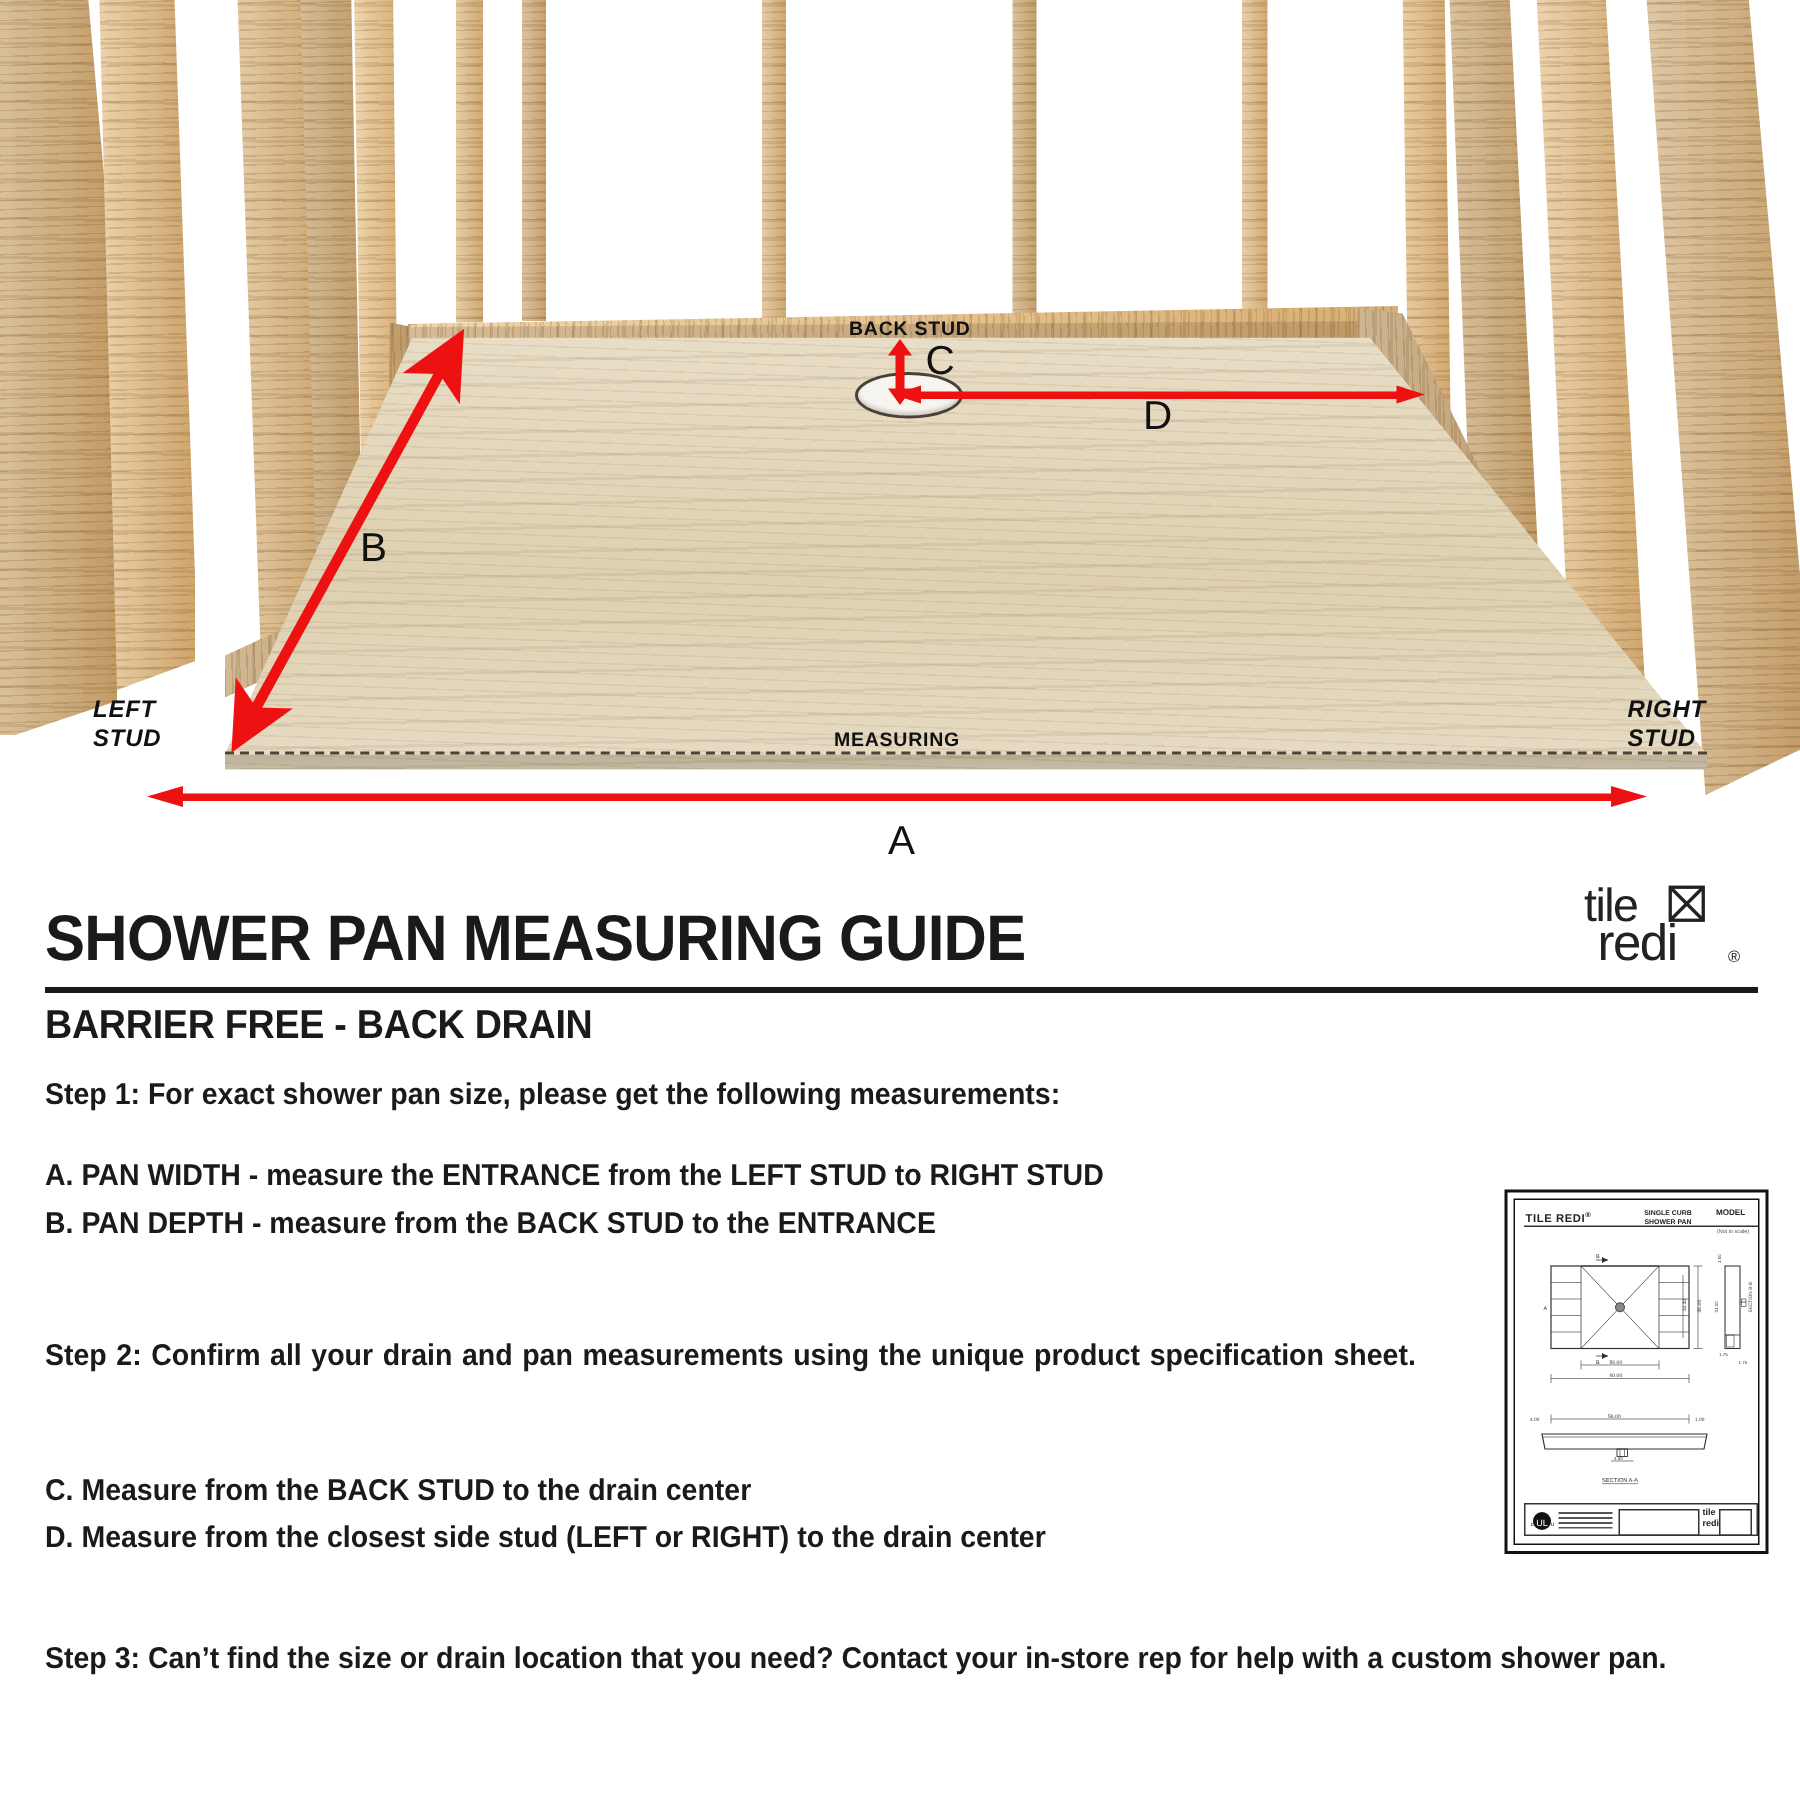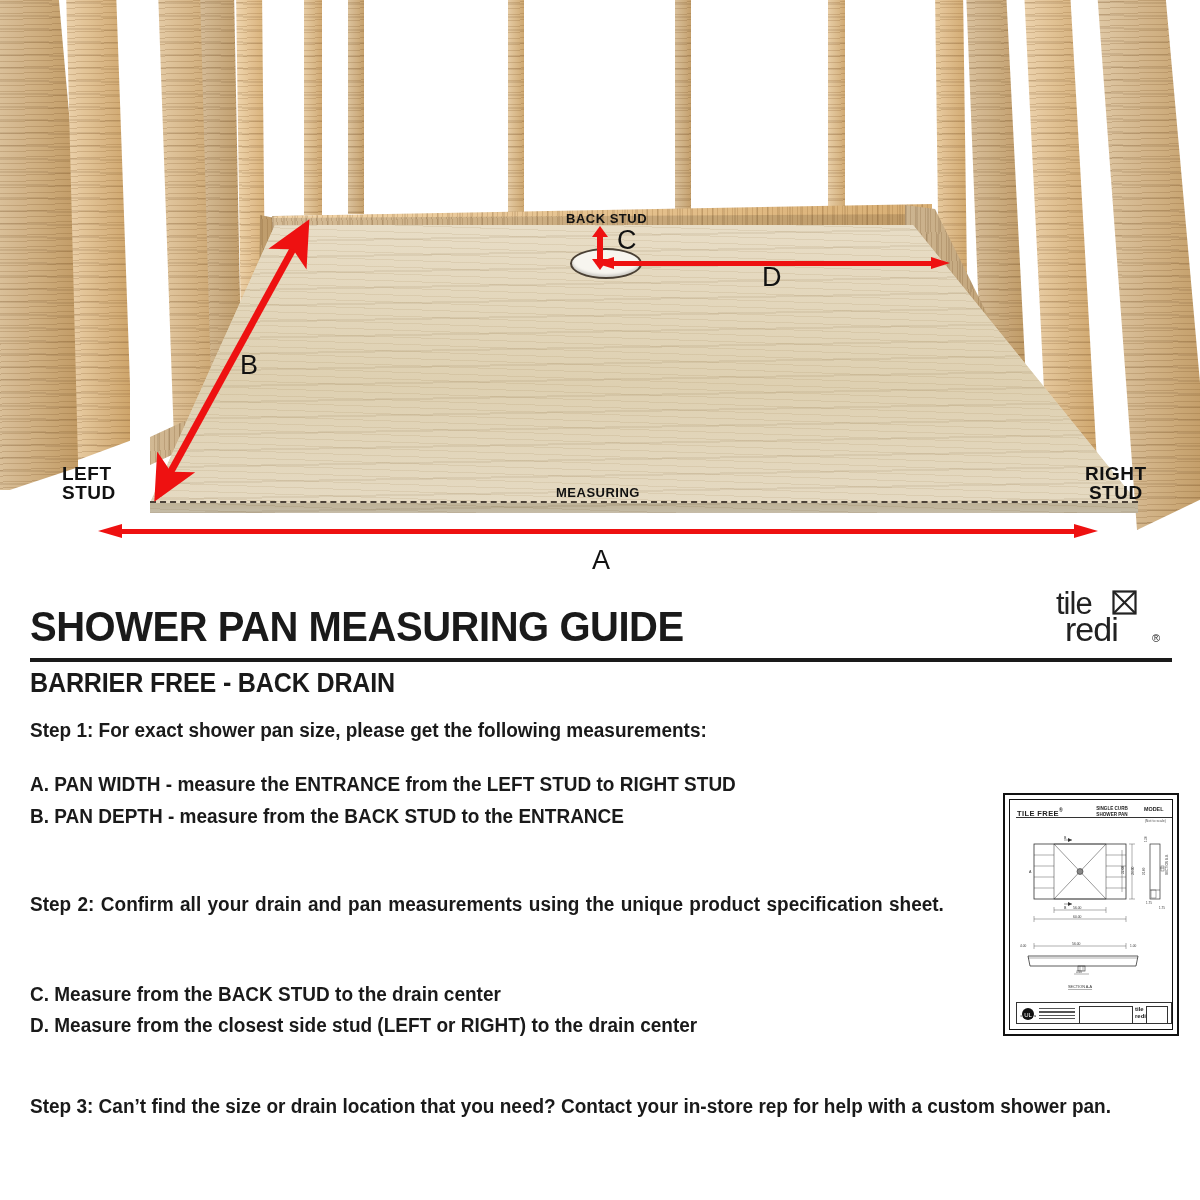--- a/index.html
+++ b/index.html
@@ -59,21 +59,21 @@
   
   .red{background:#ee1111;}
 
   .lbl{
     position:absolute;font-weight:bold;color:#111;
     font-family:"Liberation Sans","DejaVu Sans",sans-serif;
     white-space:nowrap;letter-spacing:.5px;
   }
   .lbl.small{font-size:13px;}
   .lbl.big{font-size:27px;font-weight:400;}
-  .lbl.stud{font-size:19px;line-height:19px;}
+  .lbl.stud{font-size:16px;font-style:italic;line-height:19px;}
 
   
   .content{position:absolute;left:0;top:572px;width:1200px;height:628px;}
 
   .title{
     position:absolute;left:30px;top:30px;
     font-size:43px;font-weight:bold;letter-spacing:-.5px;
     transform:scaleX(.93);transform-origin:left center;
     color:#1a1a1a;
   }
@@ -236,21 +236,21 @@
     </div>
     <div class="lbl big" style="left:762px;top:262px;">D</div>
 
     <div class="lbl small" style="left:556px;top:485px;">MEASURING</div>
 
     <div class="lbl stud" style="left:62px;top:464px;">
       <div>LEFT</div>
       <div>STUD</div>
     </div>
 
-    <div class="lbl stud" style="left:1085px;top:464px;text-align:center;">
+    <div class="lbl stud" style="left:1085px;top:464px;text-align:left;">
       <div>RIGHT</div>
       <div>STUD</div>
     </div>
   </div>
 
   <div class="content">
 
     <div class="title">SHOWER PAN MEASURING GUIDE</div>
     <div class="rule"></div>
     <div class="subtitle">BARRIER FREE - BACK DRAIN</div>
@@ -289,21 +289,21 @@
       <div class="ln">D. Measure from the closest side stud (LEFT or RIGHT) to the drain center</div>
     </div>
 
     <div class="body-txt step3">Step 3: Can’t find the size or drain location that you need? Contact your in-store rep for help with a custom shower pan.</div>
   </div>
 
   <div class="spec">
     <div class="spec-inner">
 
       <div class="sp" style="left:7px;top:7px;font-size:7.5px;font-weight:bold;letter-spacing:.4px;">
-        <span>TILE FREE</span><span style="font-size:5px;vertical-align:super;">®</span>
+        <span>TILE REDI</span><span style="font-size:5px;vertical-align:super;">®</span>
       </div>
       <div class="sp" style="left:76px;top:6px;font-size:4.6px;font-weight:bold;text-align:center;line-height:6px;width:52px;">
         <div>SINGLE CURB</div>
         <div>SHOWER PAN</div>
       </div>
       <div class="sp" style="left:134px;top:6px;font-size:5.4px;font-weight:bold;">MODEL</div>
       <div class="sp" style="right:6px;top:19px;font-size:3.6px;color:#555;">(Not to scale)</div>
       <div style="position:absolute;left:6px;top:17px;width:156px;height:1.4px;background:#333;"></div>
 
       <svg style="position:absolute;left:6px;top:30px;width:158px;height:110px;">

